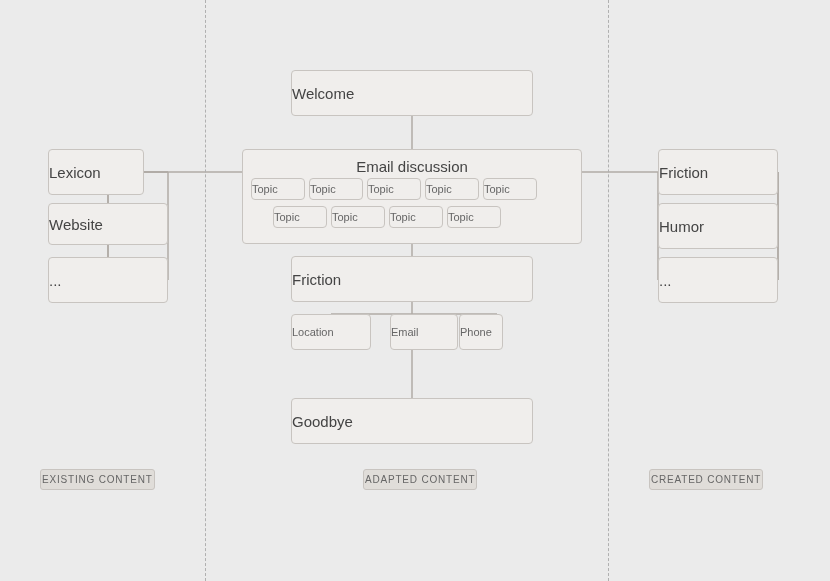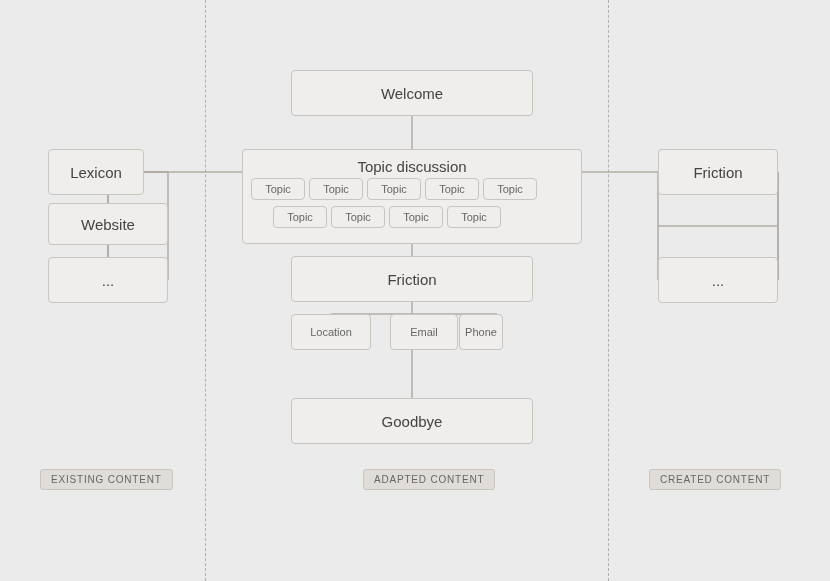--- a/index.html
+++ b/index.html
@@ -28,21 +28,20 @@
     }
 
     
     .node {
       position: absolute;
       background: #f0eeec;
       border: 1.5px solid #c8c4c0;
       border-radius: 4px;
       display: flex;
       align-items: center;
-      justify-content: center;
       text-align: center;
       color: #444;
       font-size: 15px;
     }
 
     .node-small {
       font-size: 11px;
       color: #666;
     }
 
@@ -59,21 +58,21 @@
     
     .lane-badge {
       position: absolute;
       background: #e0ddd9;
       border: 1px solid #c8c4c0;
       border-radius: 3px;
       font-size: 10px;
       letter-spacing: 0.08em;
       text-transform: uppercase;
       color: #666;
-      padding: 4px 10px;
+      padding: 4px 1px;
       font-weight: 500;
     }
   </style>
 </head>
 <body>
 
 <div class="diagram-container">
 
   <svg class="connectors">
 
@@ -119,21 +118,21 @@
   </svg>
 
   <div class="lane-divider" style="left: 205px;"></div>
   <div class="lane-divider" style="left: 608px;"></div>
 
   <div class="node" style="left:291px; top:70px; width:242px; height:46px;">
     <span>Welcome</span>
   </div>
 
   <div class="node" style="left:242px; top:149px; width:340px; height:95px; background:#f0eeec; z-index:1;">
-    <span style="position:absolute; top:8px; left:0; right:0; text-align:center; font-size:15px; color:#444;">Topic discussion</span>
+    <span style="position:absolute; top:8px; left:0; right:0; text-align:center; font-size:15px; color:#444;">Email discussion</span>
 
     <div style="position:absolute; top:28px; left:8px; display:flex; gap:4px;">
       <div class="node node-small" style="width:54px;height:22px; position:relative; left:auto; top:auto;">
         <span>Topic</span>
       </div>
       <div class="node node-small" style="width:54px;height:22px; position:relative; left:auto; top:auto;">
         <span>Topic</span>
       </div>
       <div class="node node-small" style="width:54px;height:22px; position:relative; left:auto; top:auto;">
         <span>Topic</span>
@@ -186,20 +185,23 @@
   <div class="node" style="left:48px; top:203px; width:120px; height:42px;">
     <span>Website</span>
   </div>
   <div class="node" style="left:48px; top:257px; width:120px; height:46px;">
     <span>...</span>
   </div>
 
   <div class="node" style="left:658px; top:149px; width:120px; height:46px;">
     <span>Friction</span>
   </div>
+  <div class="node" style="left:658px; top:203px; width:120px; height:46px;">
+    <span>Humor</span>
+  </div>
   <div class="node" style="left:658px; top:257px; width:120px; height:46px;">
     <span>...</span>
   </div>
 
   <div class="lane-badge" style="left:40px; top:469px;">
     <span>EXISTING CONTENT</span>
   </div>
 
   <div class="lane-badge" style="left:363px; top:469px;">
     <span>ADAPTED CONTENT</span>

